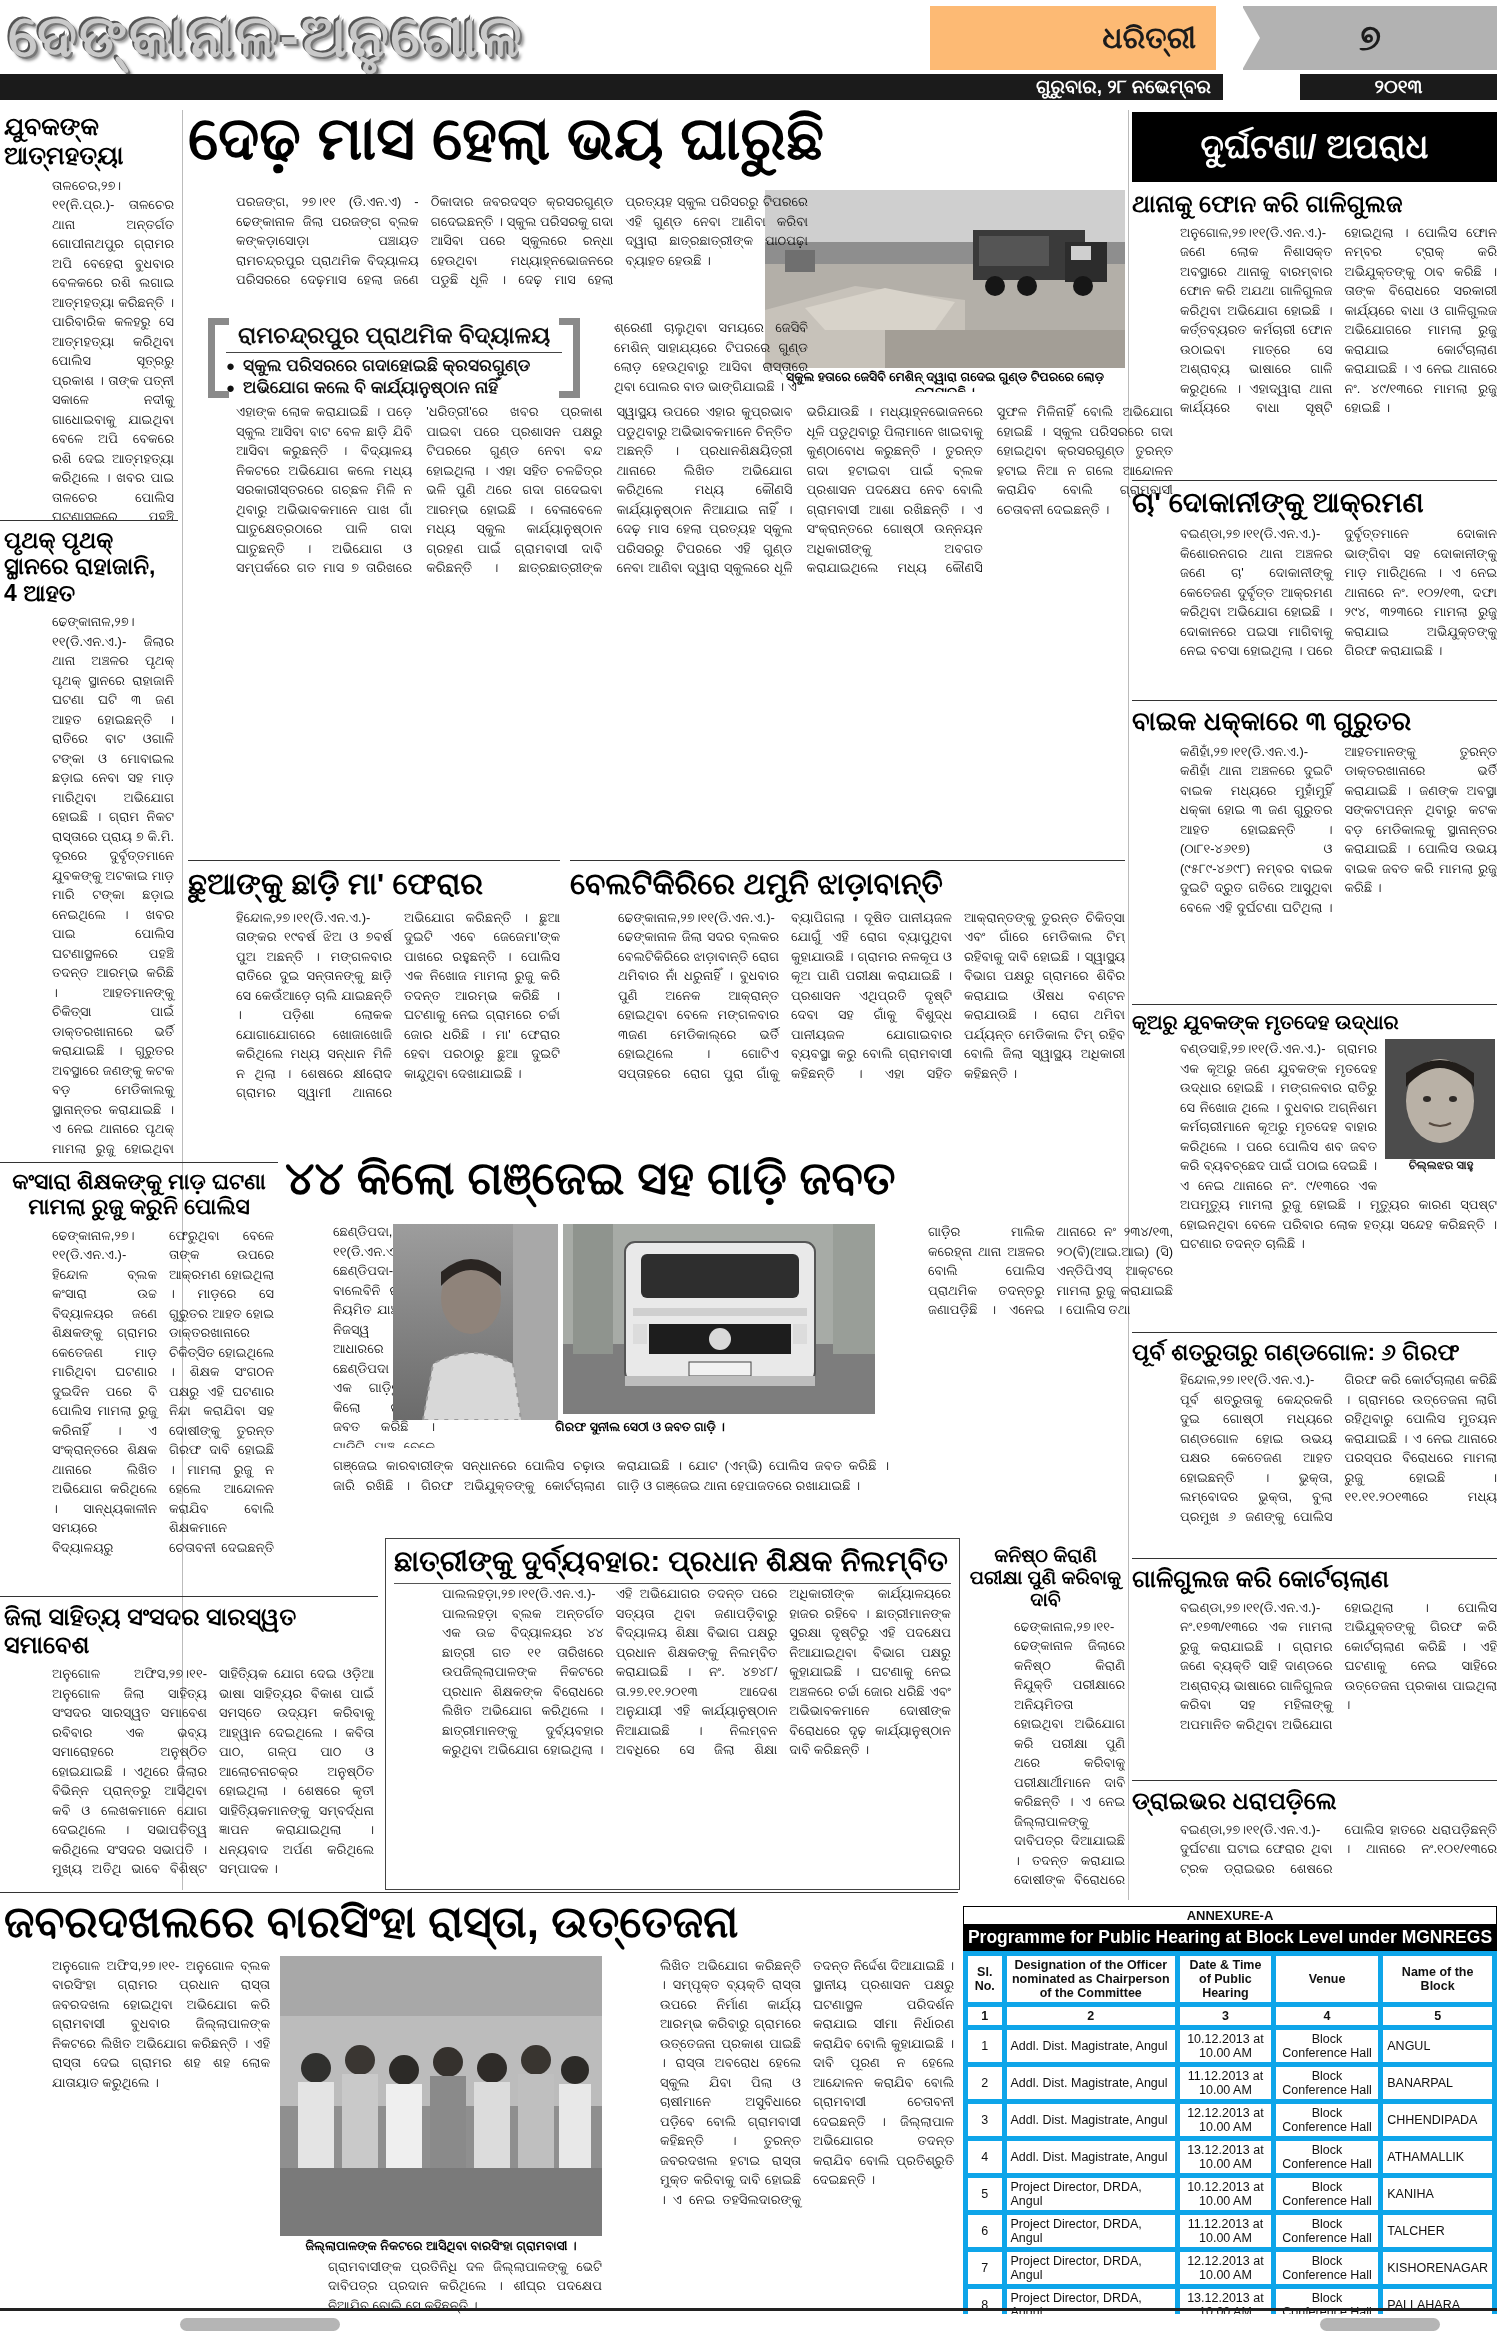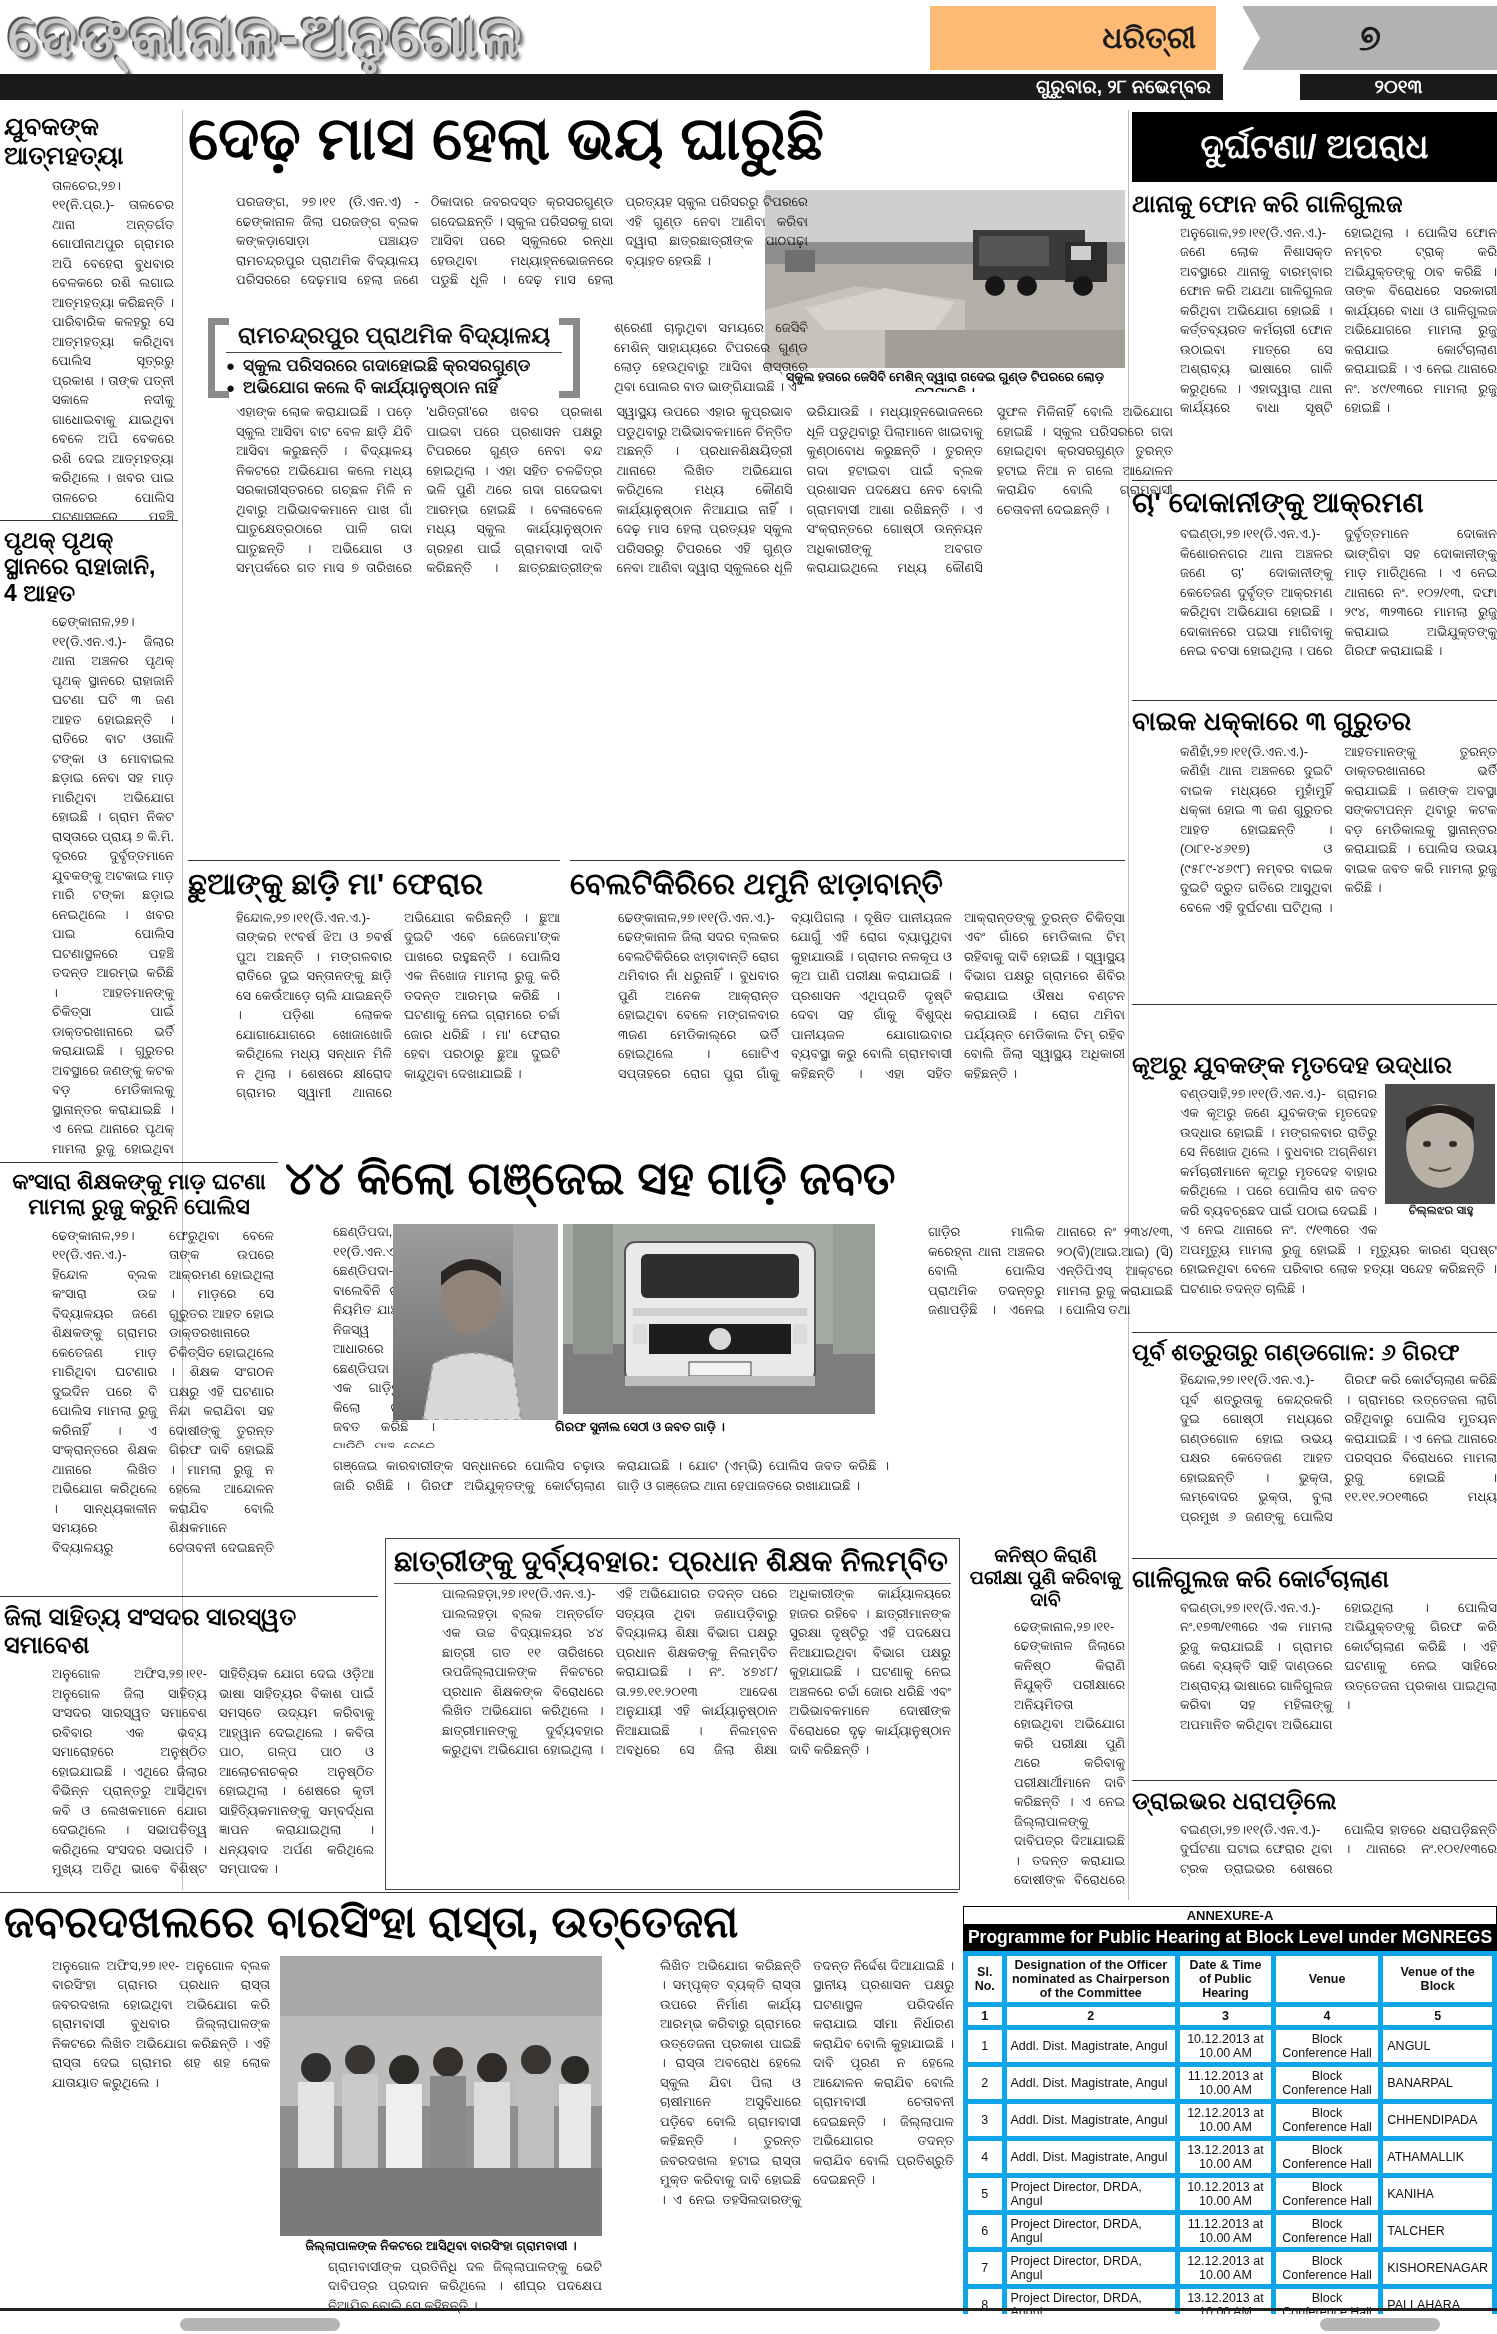--- a/index.html
+++ b/index.html
@@ -215,21 +215,21 @@
     <div class="hl" style="font-size:28px;margin-bottom:5px;">ଚା' ଦୋକାନୀଙ୍କୁ ଆକ୍ରମଣ</div>
     <div class="body cols2" style="height:158px;">ବଇଣ୍ଡା,୨୭।୧୧(ଡି.ଏନ.ଏ.)- କିଶୋରନଗର ଥାନା ଅଞ୍ଚଳର ଜଣେ ଚା' ଦୋକାନୀଙ୍କୁ କେତେଜଣ ଦୁର୍ବୃତ୍ତ ଆକ୍ରମଣ କରିଥିବା ଅଭିଯୋଗ ହୋଇଛି । ଦୋକାନରେ ପଇସା ମାଗିବାକୁ ନେଇ ବଚସା ହୋଇଥିଲା । ପରେ ଦୁର୍ବୃତ୍ତମାନେ ଦୋକାନ ଭାଙ୍ଗିବା ସହ ଦୋକାନୀଙ୍କୁ ମାଡ଼ ମାରିଥିଲେ । ଏ ନେଇ ଥାନାରେ ନଂ. ୧୦୨/୧୩, ଦଫା ୨୯୪, ୩୨୩ରେ ମାମଲା ରୁଜୁ କରାଯାଇ ଅଭିଯୁକ୍ତଙ୍କୁ ଗିରଫ କରାଯାଇଛି ।</div>
   </div>
 
   <div class="abs rule-t" style="left:1132px;top:700px;width:365px;height:300px;">
     <div class="hl" style="font-size:26px;margin-bottom:5px;">ବାଇକ ଧକ୍କାରେ ୩ ଗୁରୁତର</div>
     <div class="body cols2" style="height:240px;">କଣିହାଁ,୨୭।୧୧(ଡି.ଏନ.ଏ.)- କଣିହାଁ ଥାନା ଅଞ୍ଚଳରେ ଦୁଇଟି ବାଇକ ମଧ୍ୟରେ ମୁହାଁମୁହିଁ ଧକ୍କା ହୋଇ ୩ ଜଣ ଗୁରୁତର ଆହତ ହୋଇଛନ୍ତି । (୦୲୮୧-୪୬୧୭) ଓ (୯୫୮୯-୪୬୯୮) ନମ୍ବର ବାଇକ ଦୁଇଟି ଦ୍ରୁତ ଗତିରେ ଆସୁଥିବା ବେଳେ ଏହି ଦୁର୍ଘଟଣା ଘଟିଥିଲା । ଆହତମାନଙ୍କୁ ତୁରନ୍ତ ଡାକ୍ତରଖାନାରେ ଭର୍ତି କରାଯାଇଛି । ଜଣଙ୍କ ଅବସ୍ଥା ସଙ୍କଟାପନ୍ନ ଥିବାରୁ କଟକ ବଡ଼ ମେଡିକାଲକୁ ସ୍ଥାନାନ୍ତର କରାଯାଇଛି । ପୋଲିସ ଉଭୟ ବାଇକ ଜବତ କରି ମାମଲା ରୁଜୁ କରିଛି ।</div>
   </div>
 
   <div class="abs rule-t" style="left:1132px;top:1004px;width:365px;height:324px;">
-    <div class="hl" style="font-size:24px;margin-bottom:5px;margin-top:40px;">କୂଅରୁ ଯୁବକଙ୍କ ମୃତଦେହ ଉଦ୍ଧାର</div>
+    <div class="hl" style="font-size:20px;margin-bottom:5px;">କୂଅରୁ ଯୁବକଙ୍କ ମୃତଦେହ ଉଦ୍ଧାର</div>
     <div style="position:relative;">
       <div style="float:right;width:112px;margin:0 0 4px 8px;">
         <div class="photo" style="width:110px;height:120px;">
           <svg width="110" height="120" viewBox="0 0 110 120">
             <rect width="110" height="120" fill="#4c4c4c"></rect>
             <ellipse cx="55" cy="62" rx="34" ry="42" fill="#b9b1a6"></ellipse>
             <path d="M21 48 Q55 10 89 48 L89 34 Q55 8 21 34 Z" fill="#211d1a"></path>
             <ellipse cx="42" cy="60" rx="4" ry="3" fill="#2e2a27"></ellipse>
             <ellipse cx="68" cy="60" rx="4" ry="3" fill="#2e2a27"></ellipse>
             <path d="M44 84 Q55 90 66 84" stroke="#55493f" stroke-width="2" fill="none"></path>
@@ -295,21 +295,21 @@
   <div class="abs annex" style="left:963px;top:1906px;width:534px;height:408px;background:#fff;">
     <div class="tag">ANNEXURE-A</div>
     <div class="ttl">Programme for Public Hearing at Block Level under MGNREGS</div>
     <table>
       <thead>
         <tr>
             <th style="width: 28px;">Sl. No.</th>
             <th style="width: 200px;">Designation of the Officer nominated as Chairperson of the Committee</th>
             <th style="width: 92px;">Date &amp; Time of Public Hearing</th>
             <th style="width: 108px;">Venue</th>
-            <th>Venue of the Block</th>
+            <th>Name of the Block</th>
           </tr>
         <tr>
             <th>1</th>
             <th>2</th>
             <th>3</th>
             <th>4</th>
             <th>5</th>
           </tr>
       </thead>
       <tbody>

